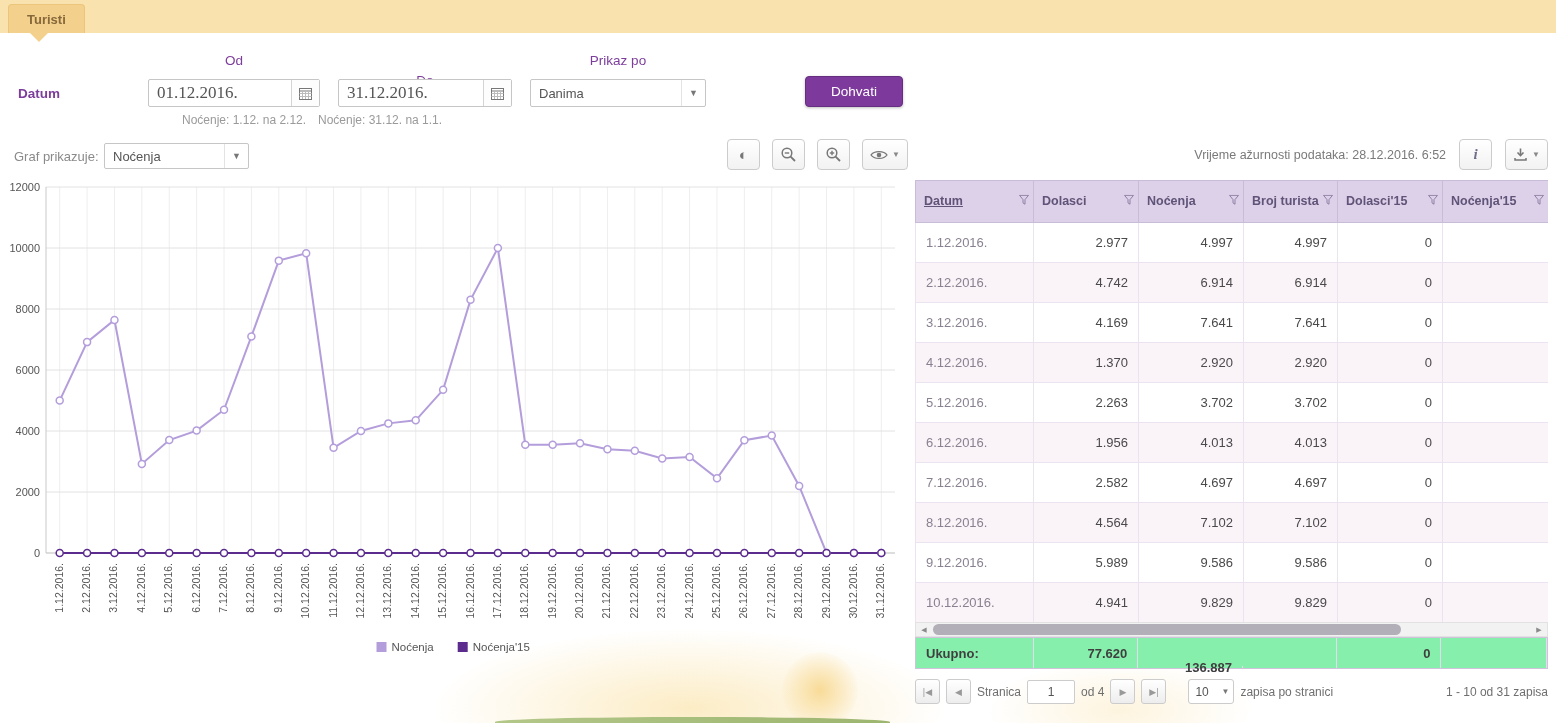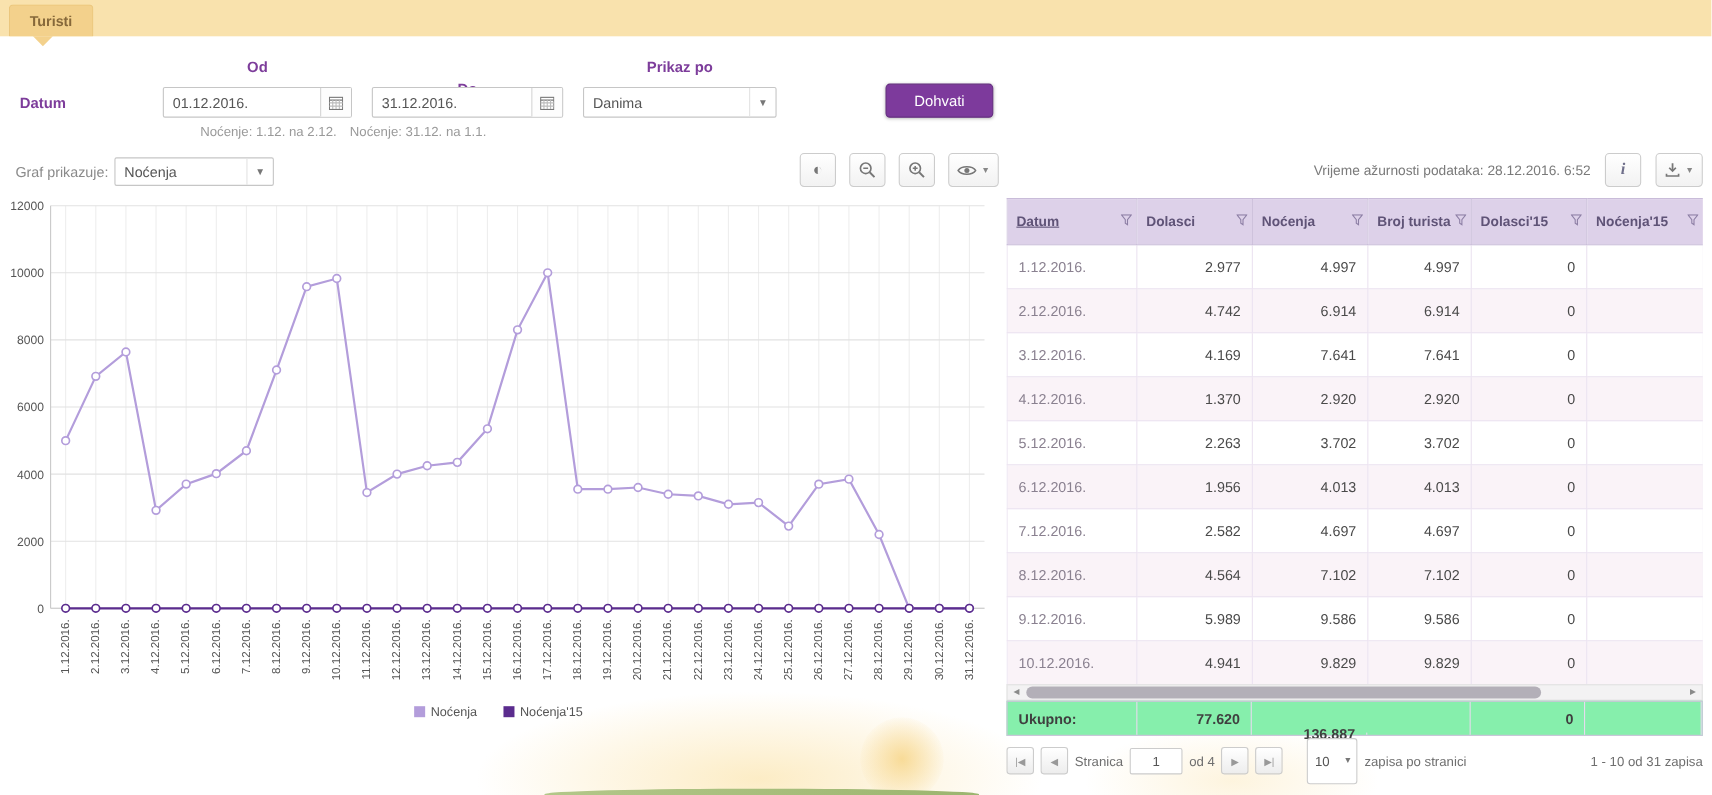--- a/index.html
+++ b/index.html
@@ -4,29 +4,29 @@
 <style>
   *{margin:0;padding:0;box-sizing:border-box;}
   html,body{width:1556px;height:723px;}
   body{font-family:"Liberation Sans",sans-serif;font-size:13px;color:#444;background:#fff;position:relative;overflow:hidden;}
   .layer{position:absolute;inset:0;}
   
   .topbar{position:absolute;top:0;left:0;right:0;height:33px;background:#f9e2ad;z-index:3;}
   .tab{position:absolute;left:8px;top:4px;height:29px;padding:0 18px;background:#f3d18c;border:1px solid #eac57b;border-bottom:none;border-radius:4px 4px 0 0;display:flex;align-items:center;color:#86683a;font-weight:bold;cursor:pointer;}
   .tab-notch{position:absolute;top:33px;left:30px;width:0;height:0;border-left:9px solid transparent;border-right:9px solid transparent;border-top:9px solid #f3d18c;z-index:3;}
   
-  .flabel{position:absolute;top:53px;font-weight:bold;color:#7d3d9b;font-size:13.5px;text-align:center;}
+  .flabel{position:absolute;top:53px;font-weight:normal;color:#7d3d9b;font-size:13.5px;text-align:center;}
   .lbl-od{left:148px;width:172px;}
   .lbl-do{left:338px;width:174px;margin-top:20px;}
   .lbl-prikaz{left:530px;width:176px;}
   .datum-label{position:absolute;left:18px;top:86px;color:#7d3d9b;font-weight:bold;font-size:13.5px;}
   .input-wrap{position:absolute;top:79px;height:28px;background:#fff;border:1px solid #c6c6c6;border-radius:2px;display:flex;align-items:stretch;}
   .iw-od{left:148px;width:172px;}
   .iw-do{left:338px;width:174px;}
-  .dt{flex:1;min-width:0;border:none;outline:none;font-family:Liberation Sans, sans-serif;font-size:13px;color:#555;padding:0 8px;background:transparent;}
+  .dt{flex:1;min-width:0;border:none;outline:none;font-family:Liberation Serif, serif;font-size:17px;color:#555;padding:0 8px;background:transparent;}
   .cal-btn{width:28px;border-left:1px solid #d4d4d4;display:flex;align-items:center;justify-content:center;background:#fdfdfd;cursor:pointer;}
   .hint{position:absolute;top:113px;font-size:12px;color:#9a9a9a;}
   .hint-od{left:148px;margin-left:34px;}
   .hint-do{left:318px;}
   .select{position:absolute;display:flex;align-items:center;background:#fff;border:1px solid #c6c6c6;border-radius:2px;color:#555;cursor:pointer;}
   .sel-prikaz{left:530px;top:79px;width:176px;height:28px;}
   .sel-graf{left:104px;top:143px;width:145px;height:26px;}
   .select .val{flex:1;padding:0 8px;white-space:nowrap;overflow:hidden;}
   .select .chev{width:24px;text-align:center;color:#777;font-size:9px;border-left:1px solid #e3e3e3;align-self:stretch;display:flex;align-items:center;justify-content:center;}
   .dohvati{position:absolute;left:805px;top:76px;width:98px;height:31px;background:#7d3a9c;border:1px solid #652e80;border-radius:4px;color:#fff;font-size:13.5px;cursor:pointer;box-shadow:0 1px 3px rgba(0,0,0,.25);font-family:"Liberation Sans",sans-serif;}
@@ -60,21 +60,21 @@
   .hs-thumb{height:11px;background:#b3afb8;border-radius:6px;width:468px;margin-left:1px;cursor:grab;}
   .hs-spacer{flex:1;}
   
   .totals{position:absolute;left:915px;top:637px;width:633px;height:32px;display:flex;background:#86efac;border:1px solid #cfc3dc;z-index:2;}
   .tot-cell{display:flex;align-items:center;justify-content:flex-end;padding:0 10px;font-weight:bold;color:#3f3f3f;border-right:1px solid #e5dbee;font-size:13px;}
   .tot-cell.tot-label{justify-content:flex-start;color:#3f3f3f;}
   
   .pager{position:absolute;left:915px;top:678px;width:633px;height:27px;display:flex;align-items:center;gap:6px;font-size:12px;color:#6f6f6f;z-index:2;}
   .pbtn{width:25px;height:25px;border:1px solid #ccc;border-radius:3px;background:linear-gradient(#fff,#ededed);color:#999;font-size:9px;display:flex;align-items:center;justify-content:center;cursor:pointer;flex:0 0 25px;}
   .pinput{width:48px;height:24px;border:1px solid #ccc;border-radius:2px;text-align:center;font-family:"Liberation Sans",sans-serif;font-size:12px;color:#555;outline:none;}
-  .psel{height:42px;width:46px;border:1px solid #ccc;border-radius:3px;background:#fff;display:flex;align-items:center;cursor:pointer;margin-left:16px;}
+  .psel{height:25px;width:46px;border:1px solid #ccc;border-radius:3px;background:#fff;display:flex;align-items:center;cursor:pointer;margin-left:16px;}
   .psel .val{flex:1;padding:0 6px;color:#555;}
   .psel .chev{font-size:8px;color:#777;padding-right:4px;}
   .prange{margin-left:auto;color:#6f6f6f;}
   .ptext{white-space:nowrap;}
   
   .bg-blob{position:absolute;pointer-events:none;z-index:0;}
   .blob-glow{left:430px;top:628px;width:520px;height:160px;border-radius:50%;background:radial-gradient(ellipse at center,rgba(250,221,150,.55),rgba(250,221,150,0) 70%);}
   .blob-circle{left:782px;top:652px;width:76px;height:76px;border-radius:50%;background:radial-gradient(circle,rgba(247,214,138,.85),rgba(247,214,138,0) 75%);}
   .blob-right{left:985px;top:660px;width:270px;height:100px;border-radius:50%;background:radial-gradient(ellipse at center,rgba(252,235,195,.55),rgba(252,235,195,0) 70%);}
   .green-strip{left:495px;top:717px;width:395px;height:6px;border-radius:60% 60% 0 0/100% 100% 0 0;background:linear-gradient(90deg,#b3c789,#9cb56f);}

